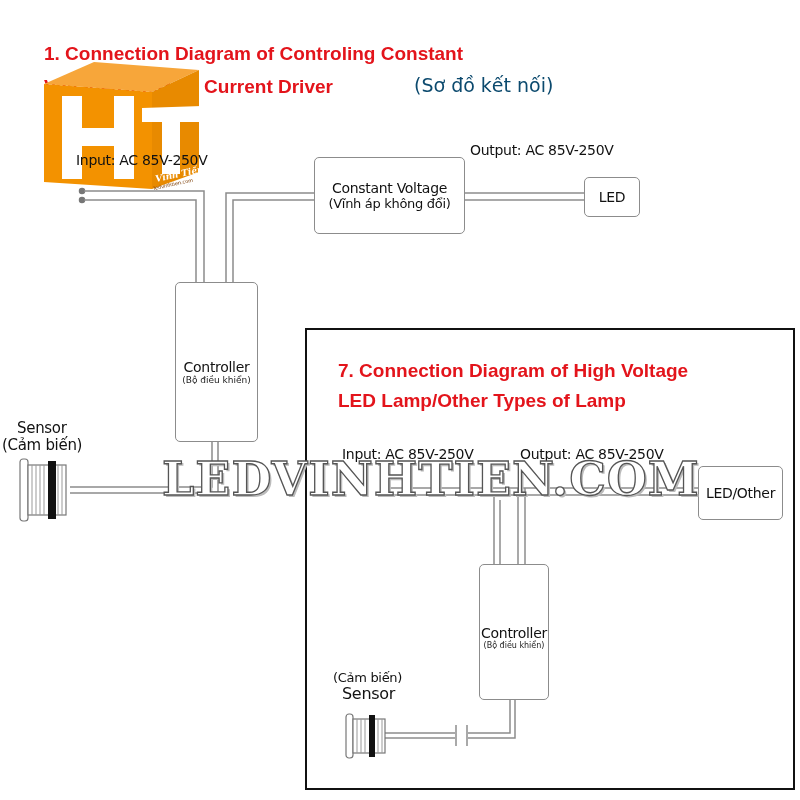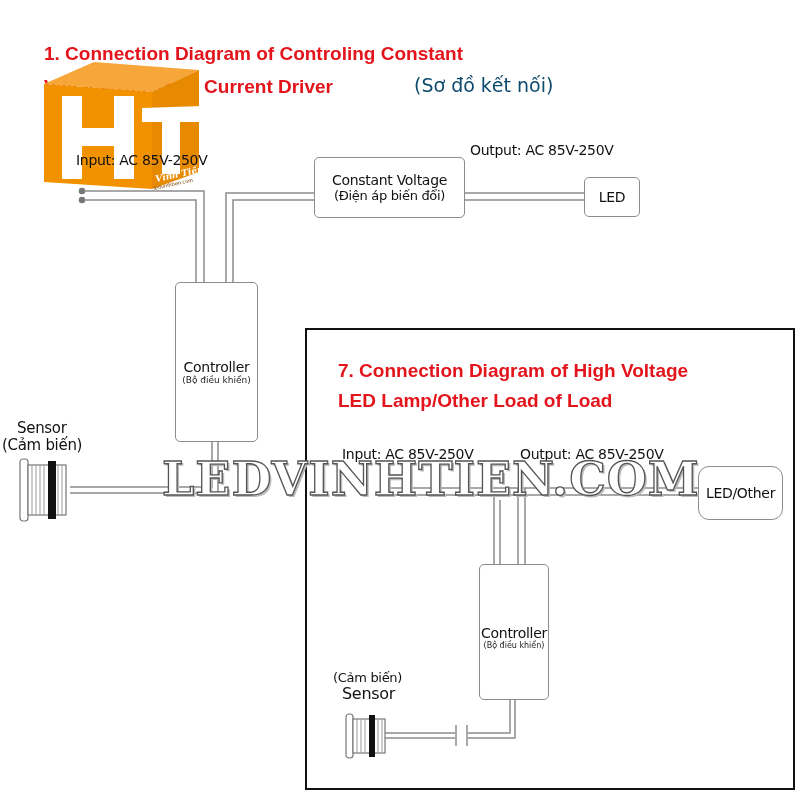--- a/index.html
+++ b/index.html
@@ -65,23 +65,23 @@
     <polygon points="18,34 38,34 38,66 70,66 70,34 90,34 90,117 70,117 70,84 38,84 38,117 18,117" fill="#ffffff"></polygon>
     <polygon points="100,44 160,42 160,58 138,58 138,110 120,110 120,58 100,58" fill="#ffffff" transform="translate(-2,2)"></polygon>
     <text x="112" y="120" font-family="DejaVu Serif, serif" font-size="9" font-style="italic" font-weight="bold" fill="#ffffff" transform="rotate(-12 112 120)">Vĩnh Tiến</text>
     <text x="110" y="128" font-family="DejaVu Sans, sans-serif" font-size="5" fill="#7a3b00" transform="rotate(-12 110 128)">ledvinhtien.com</text>
   </svg>
 </div>
 
 <div class="abs label" style="left:76px; top:152px;">Input: AC 85V-250V</div>
 <div class="abs label" style="left:470px; top:142px;">Output: AC 85V-250V</div>
 
-<div class="abs box" style="left:314px; top:157px; width:151px; height:61px;">
+<div class="abs box" style="left:314px; top:157px; width:151px; height:77px;">
   <div class="main">Constant Voltage</div>
-  <div class="sub">(Điện áp biến đổi)</div>
+  <div class="sub">(Vĩnh áp không đổi)</div>
 </div>
 
 <div class="abs box" style="left:584px; top:177px; width:56px; height:40px;">
   <div class="main">LED</div>
 </div>
 
 <div class="abs box" style="left:175px; top:282px; width:83px; height:160px; padding-top:20px;">
   <div class="main">Controller</div>
   <div class="tiny" style="font-size:9px;">(Bộ điều khiển)</div>
 </div>
@@ -98,26 +98,26 @@
       <line x1="26" y1="10" x2="26" y2="60"></line>
     <line x1="40" y1="10" x2="40" y2="60"></line>
       <line x1="44" y1="10" x2="44" y2="60"></line>
   </g>
   <rect x="30" y="6" width="8" height="58" fill="#111"></rect>
 </svg>
 
 <div class="frame2"></div>
 
 <div class="abs red-title" style="left:338px; top:360px;">7. Connection Diagram of High Voltage</div>
-<div class="abs red-title" style="left:338px; top:390px;">LED Lamp/Other Load of Load</div>
+<div class="abs red-title" style="left:338px; top:390px;">LED Lamp/Other Types of Lamp</div>
 
 <div class="abs label" style="left:342px; top:446px;">Input: AC 85V-250V</div>
 <div class="abs label" style="left:520px; top:446px;">Output: AC 85V-250V</div>
 
-<div class="abs box" style="left:698px; top:466px; width:85px; height:54px;border-radius:11px;">
+<div class="abs box" style="left:698px; top:466px; width:85px; height:54px;">
   <div class="main">LED/Other</div>
 </div>
 
 <div class="abs box" style="left:479px; top:564px; width:70px; height:136px; padding-top:10px;">
   <div class="main">Controller</div>
   <div class="tiny">(Bộ điều khiển)</div>
 </div>
 
 <div class="abs label" style="left:333px; top:670px; font-size:13px;">(Cảm biến)</div>
 <div class="abs label" style="left:342px; top:684px; font-size:16px;">Sensor</div>

